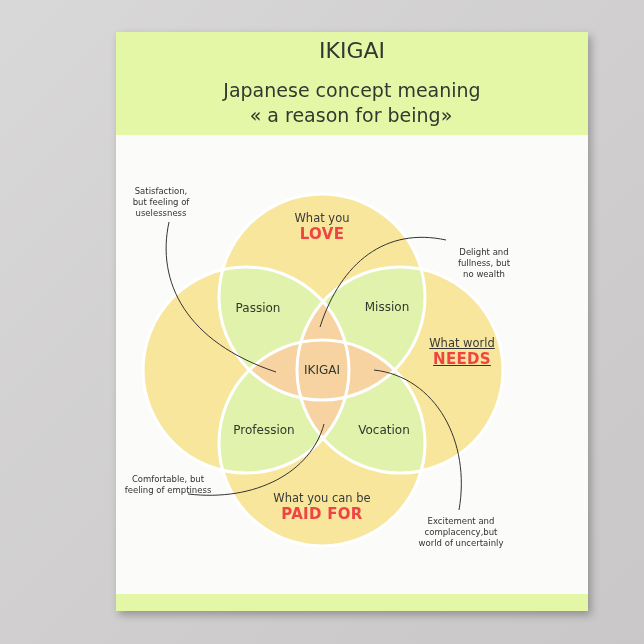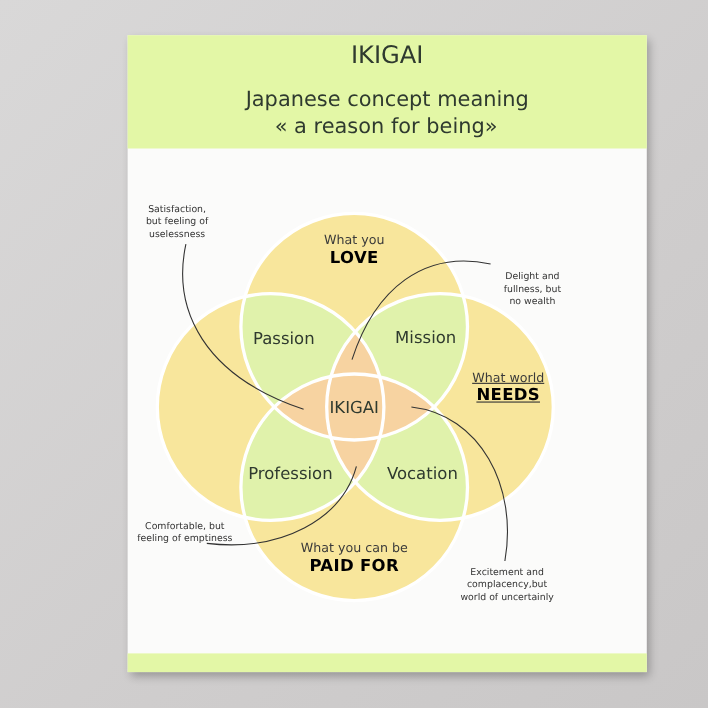--- a/index.html
+++ b/index.html
@@ -21,22 +21,22 @@
   }
   .title { position: absolute; left: 0; right: 0; top: 4px; font-size: 22px; line-height: 30px; }
   .subtitle { position: absolute; left: 0; right: 0; top: 46px; font-size: 19px; line-height: 24px; }
   .subtitle2 { position: absolute; left: 0; right: 2px; top: 71px; font-size: 19px; line-height: 24px; }
   .footer {
     position: absolute; left: 0; bottom: 0; width: 100%; height: 17px; background: #e3f7a6;
   }
   svg.venn { position: absolute; left: 0; top: 0; }
   .lbl { position: absolute; text-align: center; color: #333; transform: translate(-50%, -50%); white-space: nowrap; }
   .small { font-size: 11.5px; color: #3a3a3a; }
-  .big { font-size: 15px; font-weight: bold; color: #000000; letter-spacing: 0.3px; }
-  .mid { font-size: 15px; color: #2f3a2f; }
+  .big { font-size: 15px; font-weight: bold; color: #ef4444; letter-spacing: 0.3px; }
+  .mid { font-size: 12px; color: #2f3a2f; }
   .note { position: absolute; font-size: 8.5px; line-height: 11px; color: #333; text-align: center; transform: translate(-50%, 0); white-space: nowrap; }
 </style>
 </head>
 <body>
 
 <div class="poster">
   <div class="header">
     <div class="title">IKIGAI</div>
     <div class="subtitle">Japanese concept meaning</div>
     <div class="subtitle2">« a reason for being»</div>

